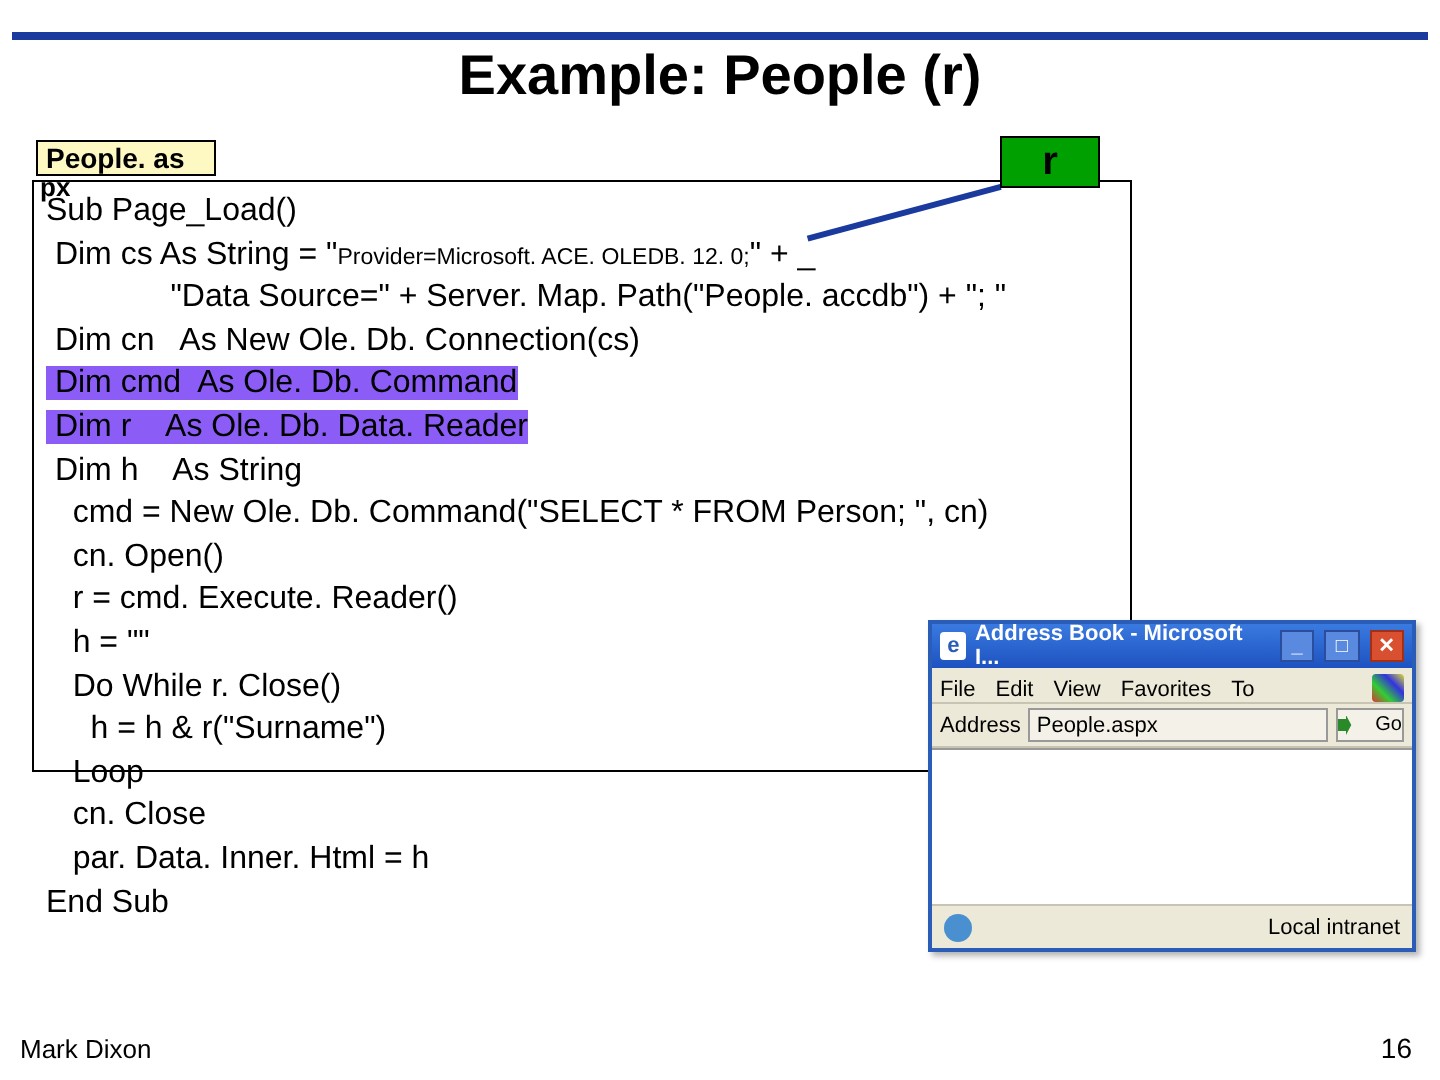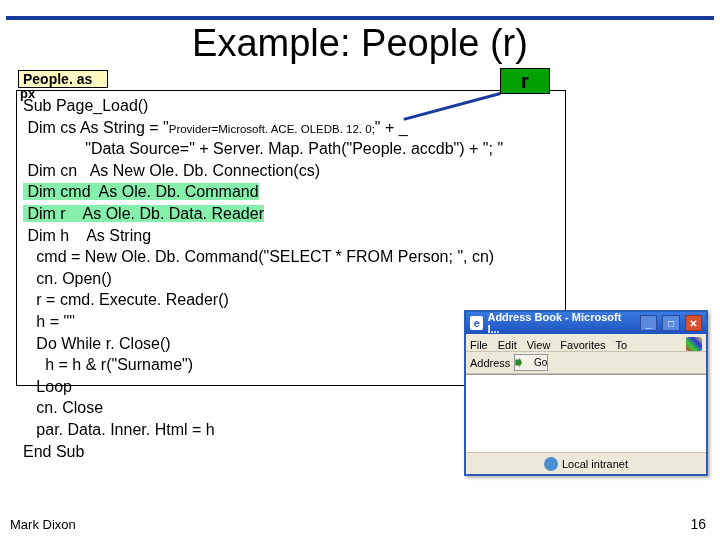--- a/index.html
+++ b/index.html
@@ -18,22 +18,22 @@
     width: 708px;
     height: 4px;
     background: #1a3a9e;
   }
   .slide-title {
     position: absolute;
     top: 22px;
     left: 0;
     width: 720px;
     text-align: center;
-    font-size: 38px;
-    font-weight: normal;
+    font-size: 28px;
+    font-weight: bold;
     color: #000;
   }
   .filename-label {
     position: absolute;
     top: 70px;
     left: 18px;
     width: 90px;
     height: 18px;
     background: #fef9c3;
     border: 1px solid #000;
@@ -62,21 +62,21 @@
     background: #fff;
     padding: 4px 6px;
     font-family: Arial, sans-serif;
     font-size: 16px;
     line-height: 1.35;
     color: #000;
   }
   .code-box .line { white-space: pre; }
   .code-box .small { font-size: 11.5px; }
   .hl-reader {
-    background: #86efac;
+    background: #8b5cf6;
   }
   .r-label {
     position: absolute;
     top: 68px;
     left: 500px;
     width: 50px;
     height: 26px;
     background: #00a000;
     border: 1px solid #000;
     font-size: 20px;
@@ -188,21 +188,21 @@
     height: 78px;
     background: #fff;
     border-top: 1px solid #999;
   }
   .ie-status {
     height: 22px;
     background: #ece9d8;
     border-top: 1px solid #c8c4b4;
     display: flex;
     align-items: center;
-    justify-content: center;
+    justify-content: space-between;
     padding: 0 6px;
     gap: 4px;
     font-size: 11px;
   }
   .ie-status .icon {
     width: 14px; height: 14px;
     background: #4a90d0;
     border-radius: 50%;
   }
   .footer-left {
@@ -264,20 +264,23 @@
   <div class="ie-menu">
     <span>File</span>
     <span>Edit</span>
     <span>View</span>
     <span>Favorites</span>
     <span>To</span>
     <span class="winflag"></span>
   </div>
   <div class="ie-addrbar">
     <span>Address</span>
+    <div class="ie-addrfield">
+      <span>People.aspx</span>
+    </div>
     <div class="ie-go">
       <span class="arrow"></span>
       <span>Go</span>
     </div>
   </div>
   <div class="ie-content"></div>
   <div class="ie-status">
     <span class="icon"></span>
     <span>Local intranet</span>
   </div>

